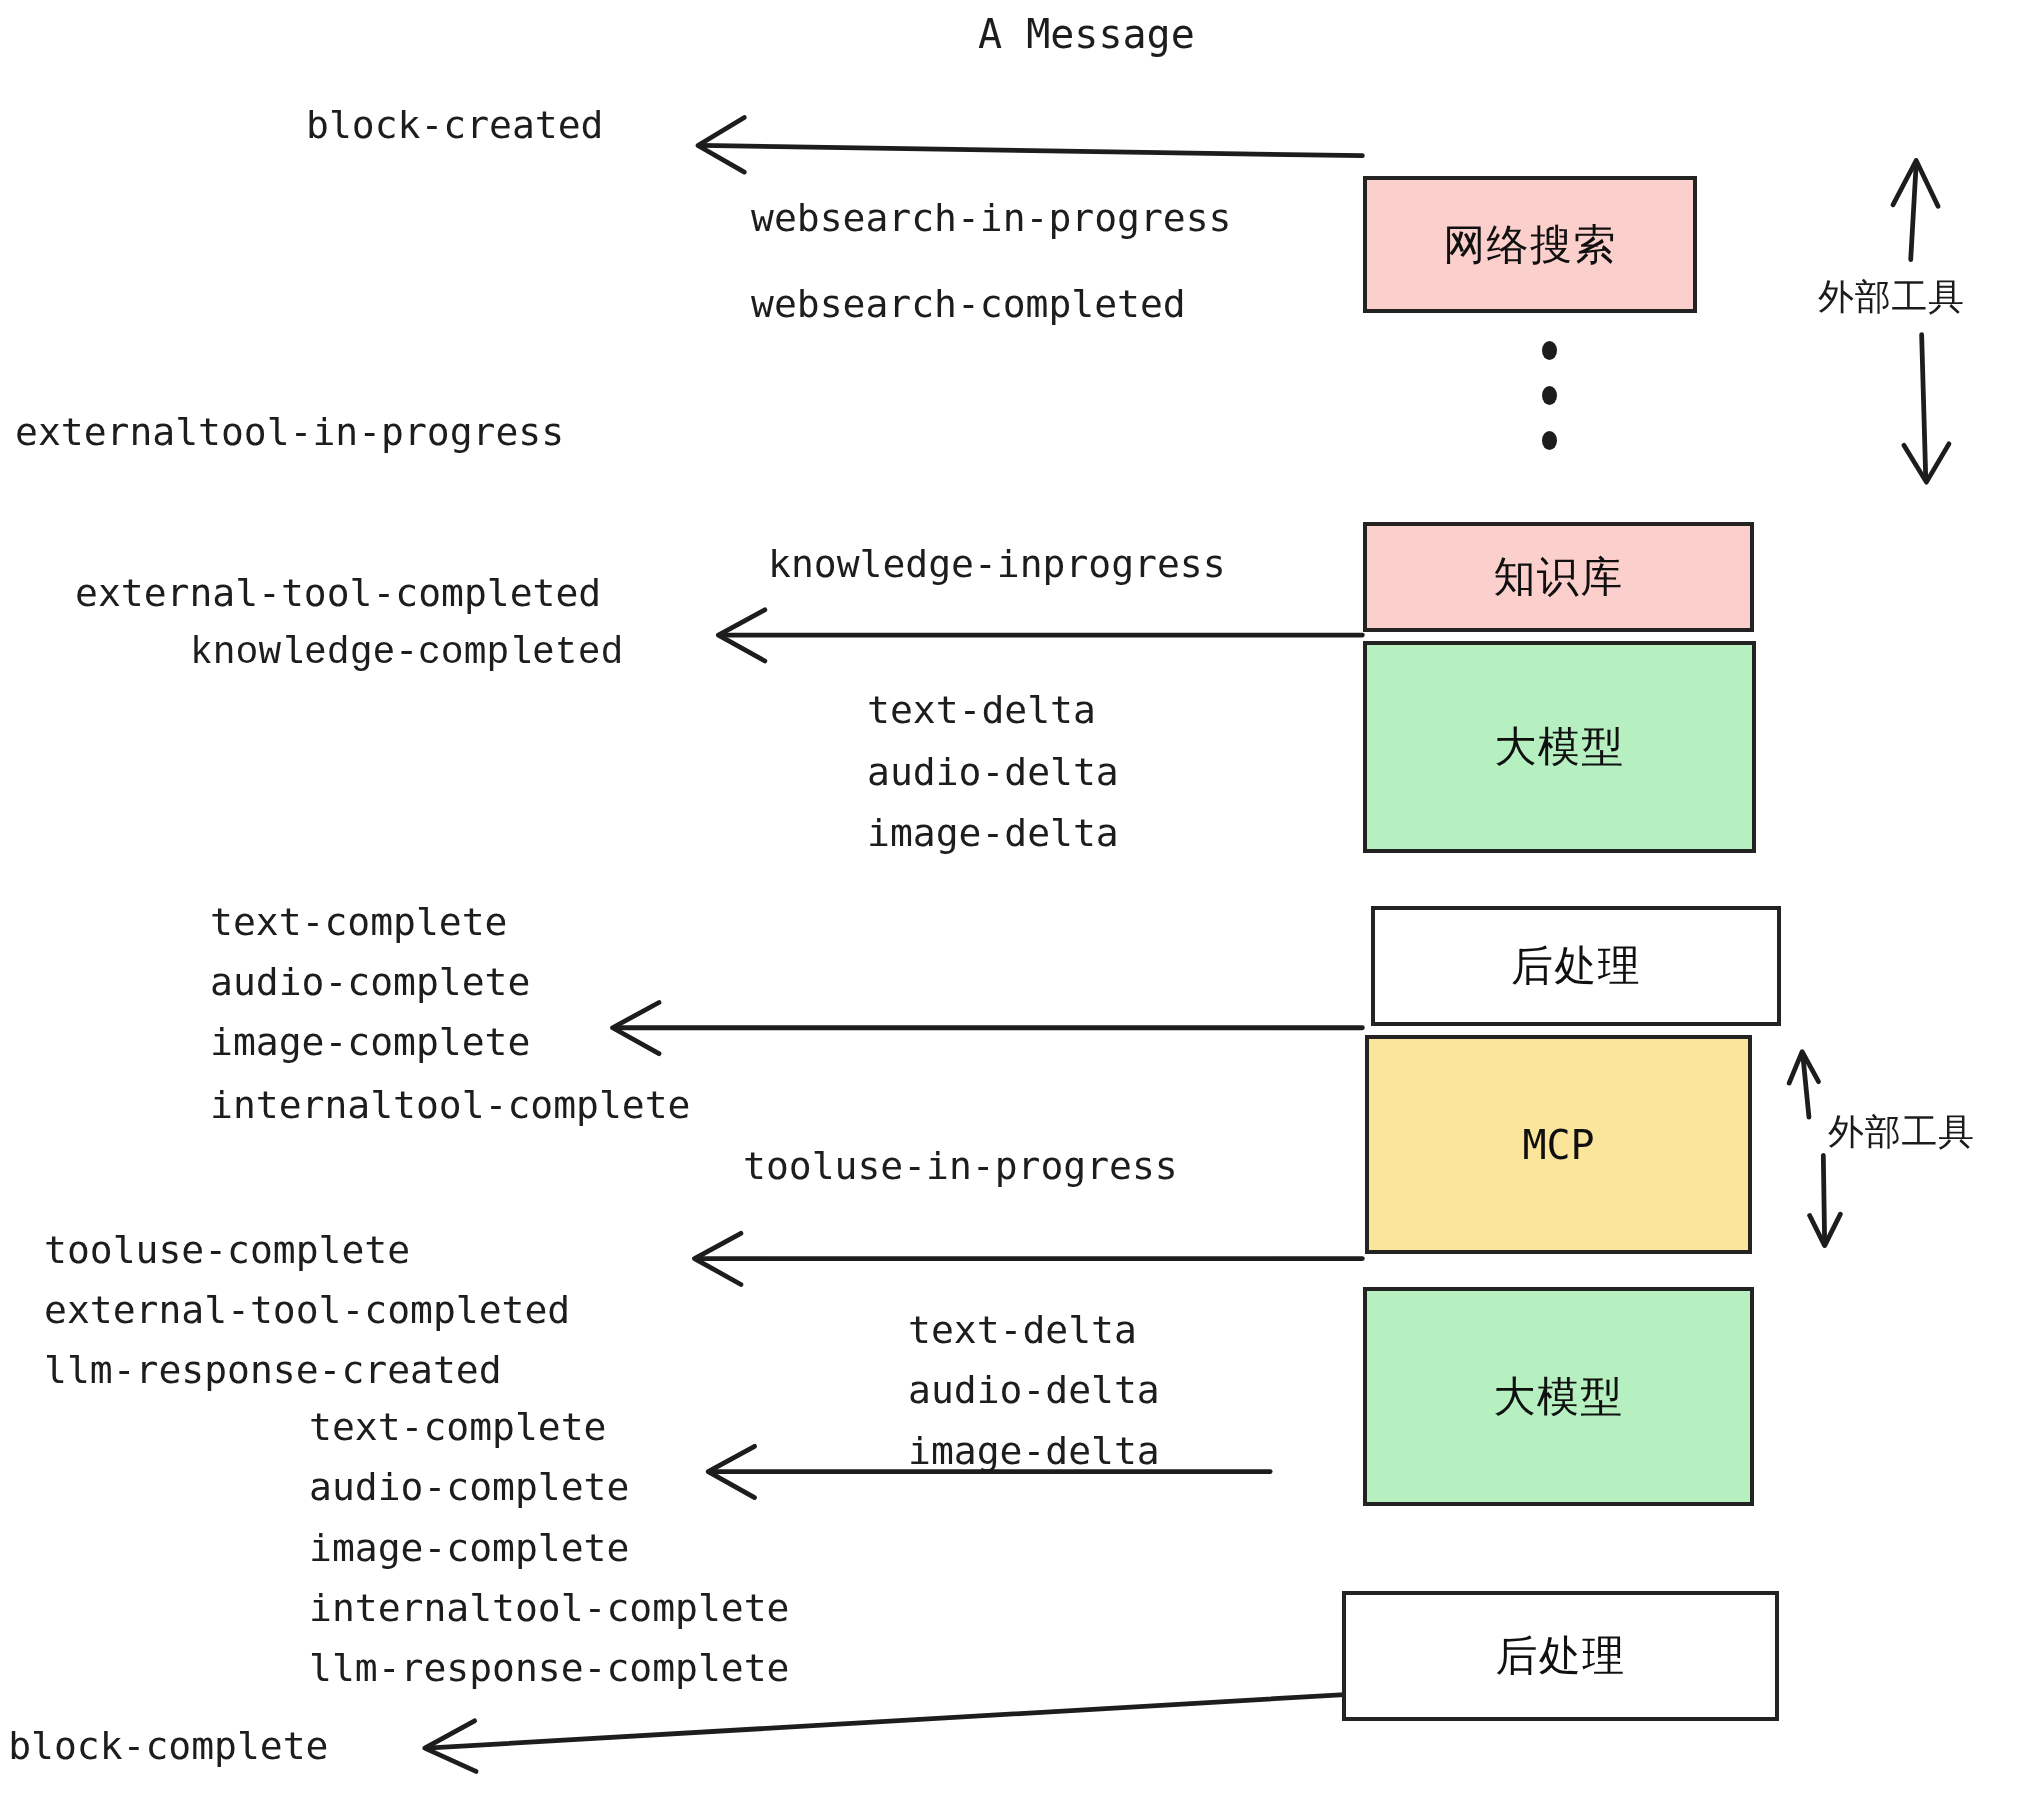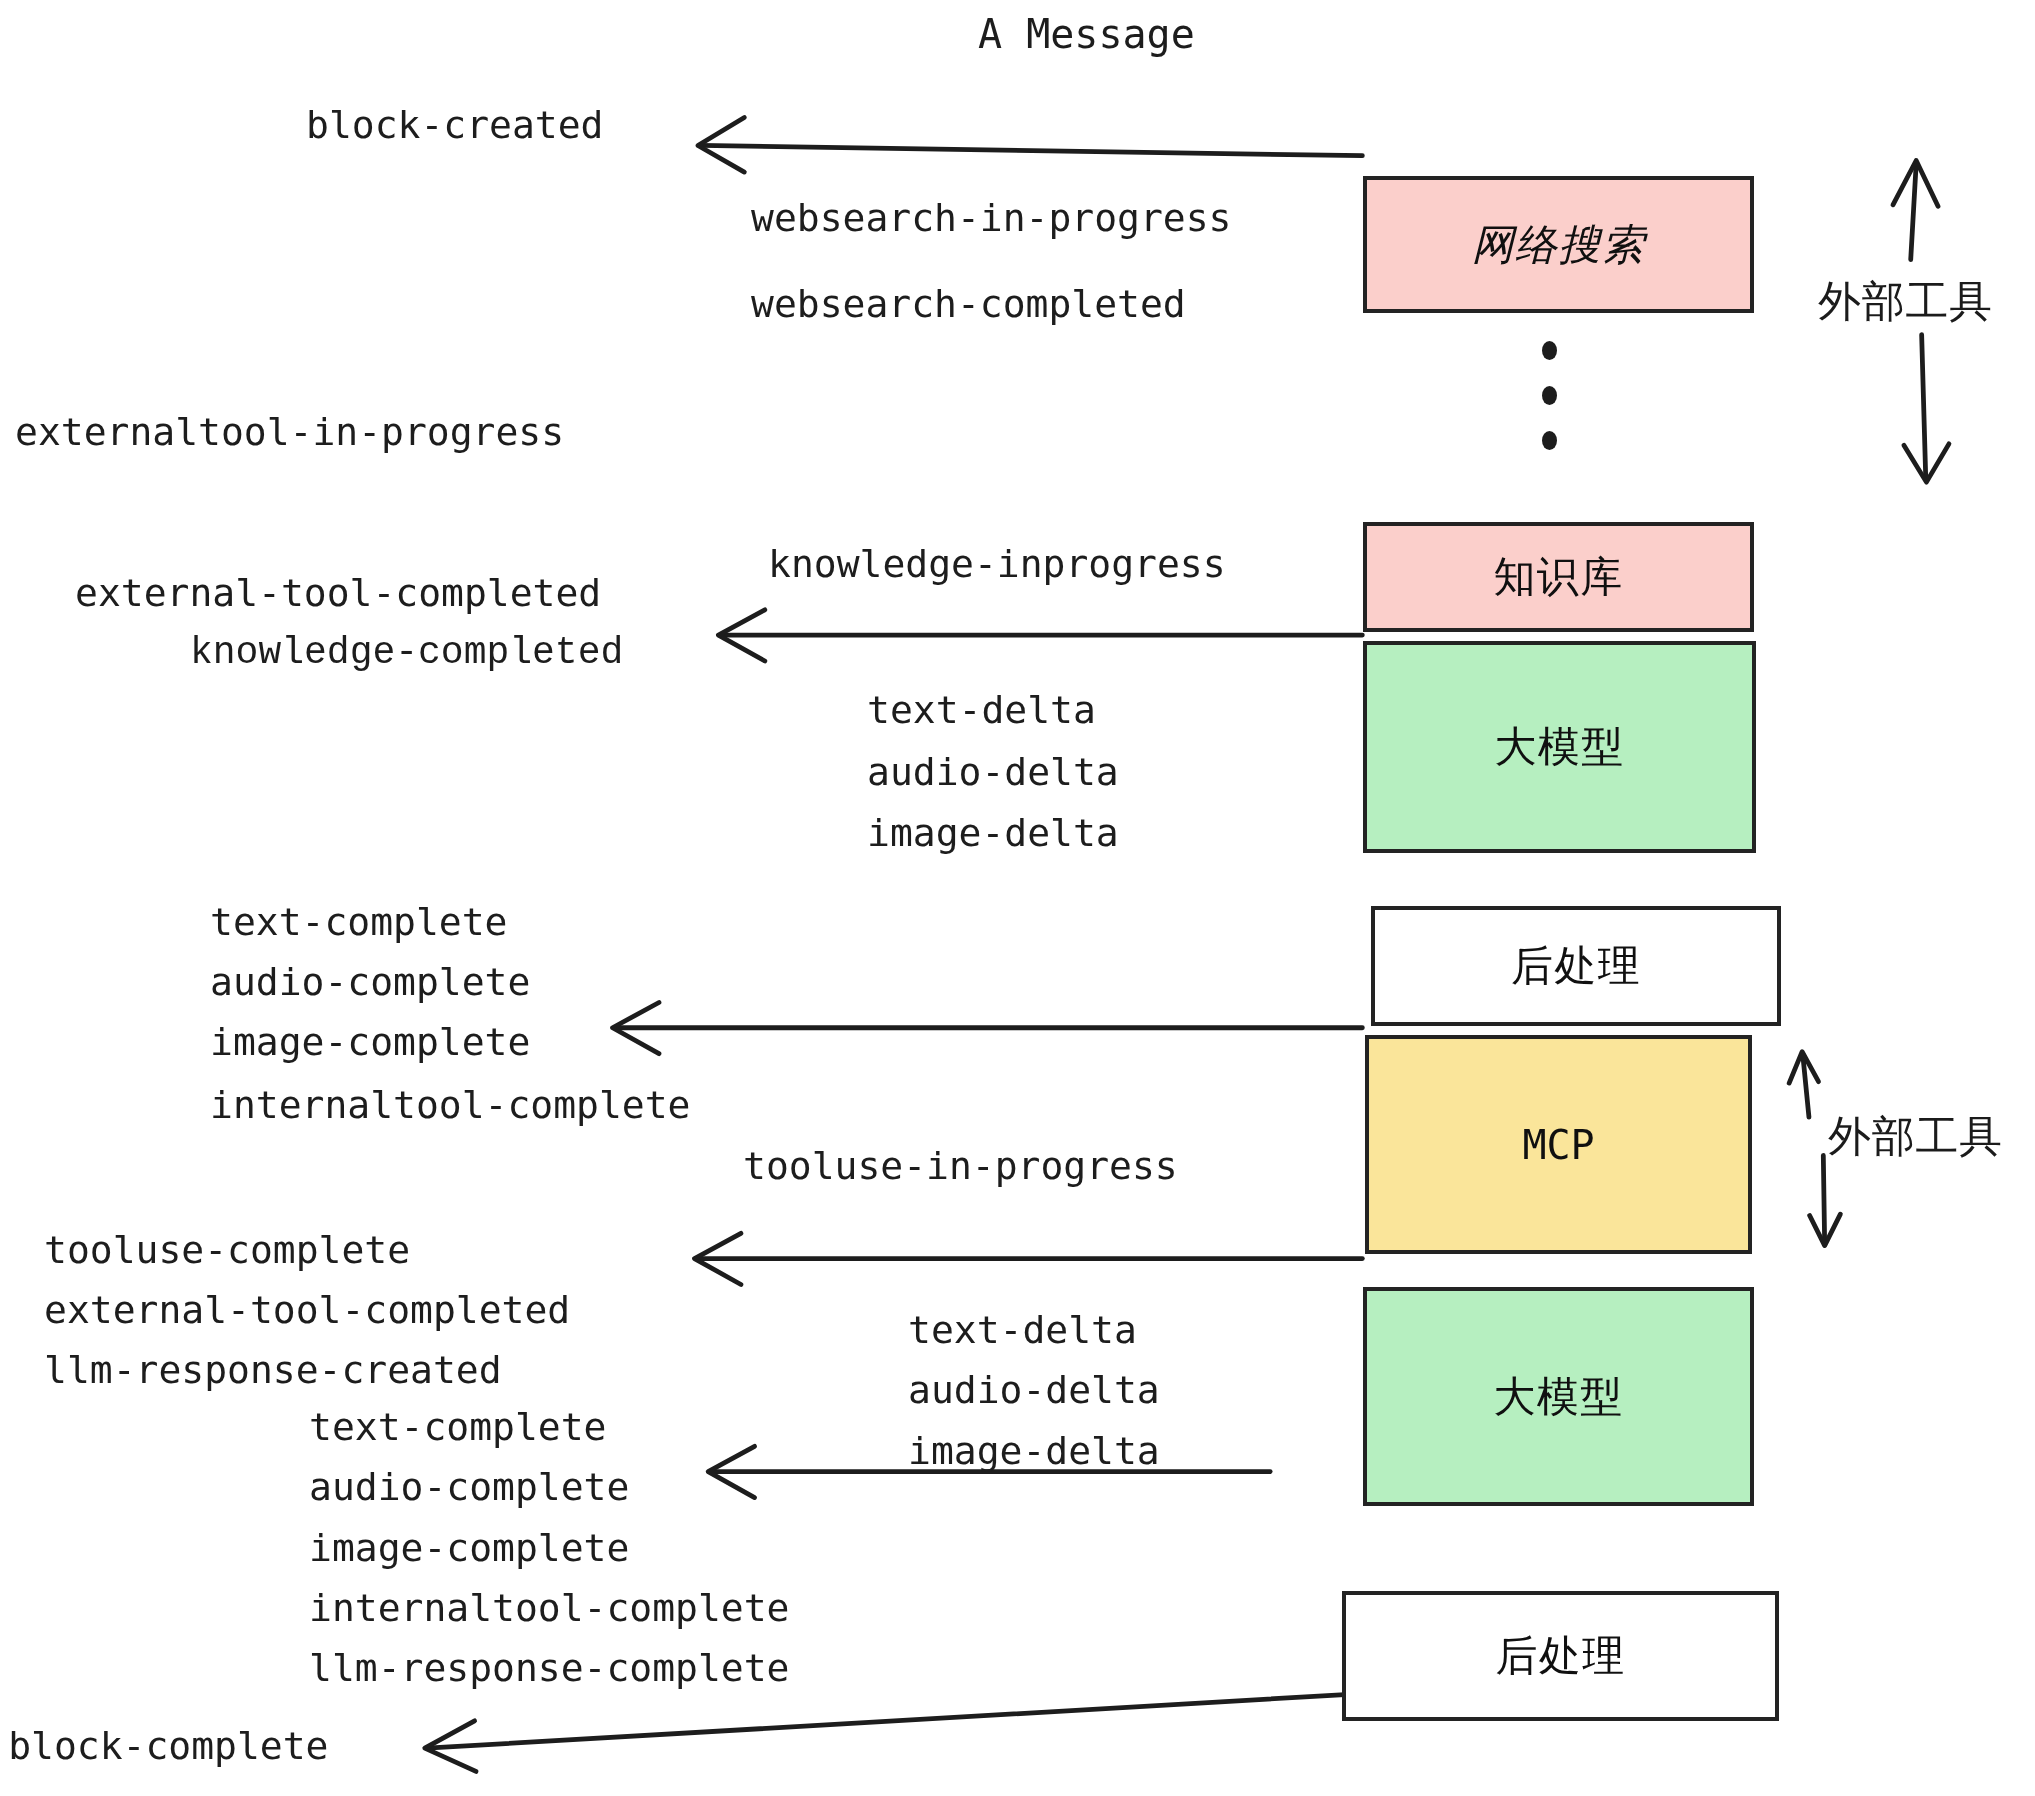--- a/index.html
+++ b/index.html
@@ -40,21 +40,21 @@
   }
   .box.mono{
     font-family:"DejaVu Sans Mono","Liberation Mono",monospace;
     font-size:40px;letter-spacing:0;
   }
 
   
   .sidelabel{
     position:absolute;
     font-family:"DejaVu Sans","Liberation Sans",sans-serif;
-    font-size:43px;color:#1b1b1b;white-space:pre;letter-spacing:0.7px;
+    font-size:36px;color:#1b1b1b;white-space:pre;letter-spacing:0.7px;
   }
 
   
   .dots{position:absolute;}
   .dots i{
     display:block;width:15px;height:19px;border-radius:50%;
     background:#1d1d1d;margin-bottom:26px;
   }
 
   svg.lines{position:absolute;left:0;top:0;width:2035px;height:1796px;pointer-events:none;}
@@ -131,21 +131,21 @@
   <div class="evt" style="left:908px;top:1432px;">image-delta</div>
 
   <div class="evt" style="left:309px;top:1408px;">text-complete</div>
   <div class="evt" style="left:309px;top:1468px;">audio-complete</div>
   <div class="evt" style="left:309px;top:1529px;">image-complete</div>
   <div class="evt" style="left:309px;top:1589px;">internaltool-complete</div>
   <div class="evt" style="left:309px;top:1649px;">llm-response-complete</div>
 
   <div class="evt" style="left:8.2px;top:1727px;">block-complete</div>
 
-  <div class="box" style="left:1363px;top:176px;width:391px;height:137px;background:#FBCFCB;font-style:italic;">
+  <div class="box" style="left:1363px;top:176px;width:334px;height:137px;background:#FBCFCB;">
     <span>网络搜索</span>
   </div>
 
   <div class="dots" style="left:1542px;top:341px;">
     <i></i>
       <i></i>
       <i></i>
   </div>
 
   <div class="box" style="left:1363px;top:522px;width:391px;height:110px;background:#FBCFCB;align-items:center;">

